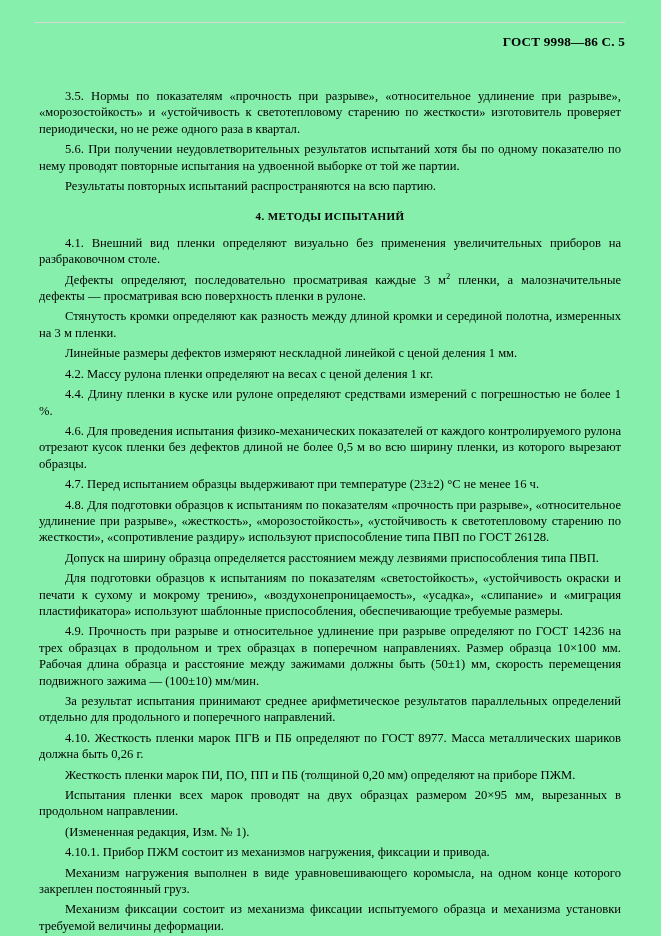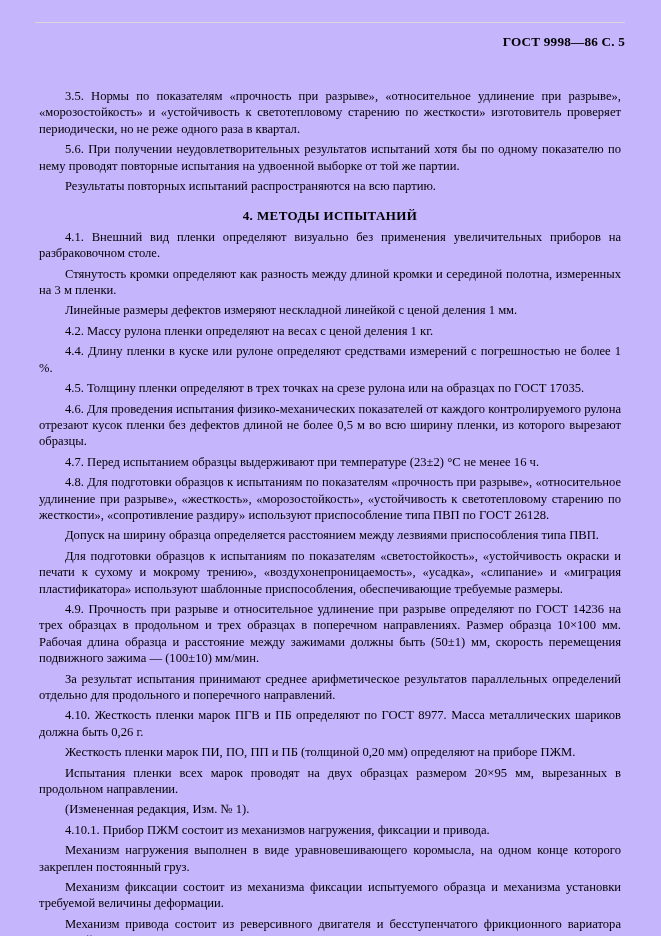--- a/index.html
+++ b/index.html
@@ -8,21 +8,21 @@
     background: #ffffff;
   }
   body {
     font-family: "Liberation Serif", "DejaVu Serif", serif;
     color: #000000;
   }
   .page {
     position: relative;
     width: 661px;
     height: 936px;
-    background: #c4b5fd;
+    background: #86efac;
     overflow: hidden;
     box-sizing: border-box;
   }
   
   .header {
     position: absolute;
     top: 22px;
     left: 35px;
     right: 36px;
     height: 38px;
@@ -54,22 +54,22 @@
     line-height: 16.4px;
   }
   p {
     margin: 4px;
     text-align: justify;
     text-justify: inter-word;
     text-indent: 26px;
     hyphens: manual;
   }
   h2.section-title {
-    margin: 14px 0 4px 0;
-    font-size: 13px;
+    margin: 14px 0 10px 0;
+    font-size: 11px;
     font-weight: bold;
     text-align: center;
     text-indent: 0;
     letter-spacing: 0.4px;
   }
   .bold {
     font-weight: normal;
   }
   .ital {
     font-style: italic;
@@ -93,26 +93,26 @@
   <div class="content">
 
     <p>3.5.  Нормы по показателям «прочность при разрыве», «относительное удлинение при разрыве», «морозостойкость» и «устойчивость к светотепловому старению по жесткости» изготовитель прове­ряет периодически, но не реже одного раза в квартал.</p>
     <p>5.6.  При получении неудовлетворительных результатов испытаний хотя бы по одному показа­телю по нему проводят повторные испытания на удвоенной выборке от той же партии.</p>
     <p>Результаты повторных испытаний распространяются на всю партию.</p>
 
     <h2 class="section-title">4. МЕТОДЫ ИСПЫТАНИЙ</h2>
 
     <p>4.1.  Внешний вид пленки определяют визуально без применения увеличительных приборов на разбраковочном столе.</p>
 
+    <p><span>Дефекты определяют, последовательно просматривая каждые 3 м</span><sup>2</sup><span> пленки, а малозначительные дефекты — просматривая всю поверхность пленки в рулоне.</span></p>
 
     <p>Стянутость кромки определяют как разность между длиной кромки и серединой полотна, измеренных на 3 м пленки.</p>
     <p>Линейные размеры дефектов измеряют нескладной линейкой с ценой деления 1 мм.</p>
     <p>4.2.  Массу рулона пленки определяют на весах с ценой деления 1 кг.</p>
     <p>4.4.  Длину пленки в куске или рулоне определяют средствами измерений с погрешностью не более 1 %.</p>
-    <p>4.5.  Толщину пленки определяют в трех точках на срезе рулона или на образцах по ГОСТ 17035.</p>
     <p>4.6.  Для проведения испытания физико-механических показателей от каждого контролируе­мого рулона отрезают кусок пленки без дефектов длиной не более 0,5 м во всю ширину пленки, из которого вырезают образцы.</p>
     <p>4.7.  Перед испытанием образцы выдерживают при температуре (23±2) °С не менее 16 ч.</p>
     <p>4.8.  Для подготовки образцов к испытаниям по показателям «прочность при разрыве», «отно­сительное удлинение при разрыве», «жесткость», «морозостойкость», «устойчивость к светотеплово­му старению по жесткости», «сопротивление раздиру» используют приспособление типа ПВП по ГОСТ 26128.</p>
     <p>Допуск на ширину образца определяется расстоянием между лезвиями приспособления типа ПВП.</p>
     <p>Для подготовки образцов к испытаниям по показателям «светостойкость», «устойчивость окраски и печати к сухому и мокрому трению», «воздухонепроницаемость», «усадка», «слипание» и «миграция пластификатора» используют шаблонные приспособления, обеспечивающие требуемые размеры.</p>
     <p>4.9. Прочность при разрыве и относительное удлинение при разрыве определяют по ГОСТ 14236 на трех образцах в продольном и трех образцах в поперечном направлениях. Размер образца 10×100 мм. Рабочая длина образца и расстояние между зажимами должны быть (50±1) мм, скорость перемещения подвижного зажима — (100±10) мм/мин.</p>
     <p>За результат испытания принимают среднее арифметическое результатов параллельных опре­делений отдельно для продольного и поперечного направлений.</p>
     <p>4.10.  Жесткость пленки марок ПГВ и ПБ определяют по ГОСТ 8977. Масса металлических шариков должна быть 0,26 г.</p>
     <p>Жесткость пленки марок ПИ, ПО, ПП и ПБ (толщиной 0,20 мм) определяют на приборе ПЖМ.</p>
     <p>Испытания пленки всех марок проводят на двух образцах размером 20×95 мм, вырезанных в продольном направлении.</p>

